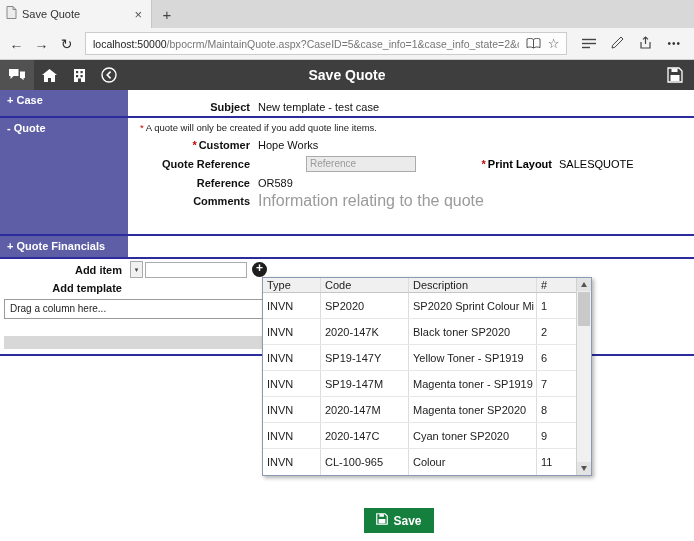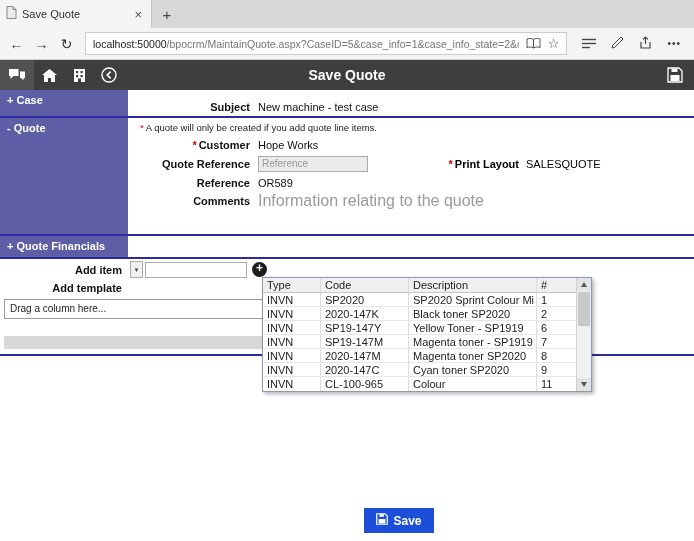--- a/index.html
+++ b/index.html
@@ -56,35 +56,35 @@
   
   .combo-drop { width:13px; height:17px; border:1px solid #ababab; background:#f1f1f1; font-size:7px; color:#444; display:flex; align-items:center; justify-content:center; margin-right:2px; }
   .txt.additem { width:102px; background:#fff; }
   .plus-btn { width:15px; height:15px; border-radius:50%; background:#1e1e1e; color:#fff; font-size:12px; line-height:13px; text-align:center; margin-left:5px; font-weight:bold; }
   .dragbox { width:456px; border:1px solid #9a9a9a; font-size:10px; color:#222; padding:3px 5px; margin:3px 0 0 4px; height:20px; }
   .graybar { width:456px; height:13px; background:#d8d8d8; margin:17px 0 0 4px; }
 
   
   .popup { position:absolute; left:262px; top:277px; width:330px; background:#fff; border:1px solid #8a9ab5; box-shadow:2px 2px 4px rgba(0,0,0,.3); display:flex; z-index:10; }
   .pgrid { flex:1; overflow:hidden; }
-  .prow { display:flex; height:14px; align-items:stretch; border-bottom:1px solid #e7e7e7; }
+  .prow { display:flex; height:26px; align-items:stretch; border-bottom:1px solid #e7e7e7; }
   .prow:last-child { border-bottom:none; }
   .phead { background:#f0f0f0; border-bottom:1px solid #c6c6c6; height:15px; }
   .pcell { font-size:11px; color:#222; padding:0 4px; white-space:nowrap; overflow:hidden; border-right:1px solid #ddd; display:flex; align-items:center; }
   .c0 { width:58px; } .c1 { width:88px; } .c2 { width:128px; } .c3 { width:26px; border-right:none; }
   .pscroll { width:15px; background:#f0f0f0; border-left:1px solid #d0d0d0; display:flex; flex-direction:column; align-items:center; }
   .sarr { width:14px; height:13px; background:#e3e3e3; display:flex; align-items:center; justify-content:center; flex-shrink:0; }
   .tri-up { width:0; height:0; border-left:3.5px solid transparent; border-right:3.5px solid transparent; border-bottom:5px solid #555; }
   .tri-down { width:0; height:0; border-left:3.5px solid transparent; border-right:3.5px solid transparent; border-top:5px solid #555; }
   .sthumb { width:12px; height:34px; background:#c9c9c9; margin-top:1px; }
   .sspacer { flex:1; }
 
   
   .footer { display:flex; justify-content:center; margin-top:152px; padding-left:104px; }
-  .save-btn { display:flex; align-items:center; gap:5px; background:#1d4ed8; color:#fff; font-size:12px; font-weight:bold; padding:5px 12px; border:none; font-family:inherit; }
+  .save-btn { display:flex; align-items:center; gap:5px; background:#15803d; color:#fff; font-size:12px; font-weight:bold; padding:5px 12px; border:none; font-family:inherit; }
 </style>
 </head>
 <body>
 
 <div class="tabbar">
   <div class="tab">
     <span>
       <svg width="11" height="13" viewBox="0 0 11 13">
           <path d="M1 .5h6l3 3V12.5H1z" fill="#ececec" stroke="#888"></path>
           <path d="M7 .5v3h3" fill="none" stroke="#888"></path>
@@ -174,34 +174,34 @@
         <rect x="3.5" y="8" width="9" height="6" fill="#fff"></rect>
       </svg>
   </div>
 </div>
 
 <div class="section sec-case">
   <div class="sidebar-cell">+ Case</div>
   <div class="content-cell">
     <div class="frow" style="height:34px;">
       <span class="flabel">Subject</span>
-      <span class="fvalue">New machine - test case</span>
+      <span class="fvalue">New template - test case</span>
     </div>
   </div>
 </div>
 
 <div class="section sec-quote">
   <div class="sidebar-cell">- Quote</div>
   <div class="content-cell">
     <div class="note"><span class="req">*</span><span>A quote will only be created if you add quote line items.</span></div>
     <div class="frow">
       <span class="flabel"><span class="req">*</span><span>Customer</span></span>
       <span class="fvalue">Hope Works</span>
     </div>
-    <div class="frow" style="height:19px;">
+    <div class="frow" style="height:19px;gap:48px;">
       <span class="flabel">Quote Reference</span>
       <input class="txt qref" placeholder="Reference" style="">
       <span class="rgroup">
         <span class="rlabel"><span class="req">*</span><span>Print Layout</span></span>
         <span class="rvalue">SALESQUOTE</span>
       </span>
     </div>
     <div class="frow">
       <span class="flabel">Reference</span>
       <span class="fvalue">OR589</span>

